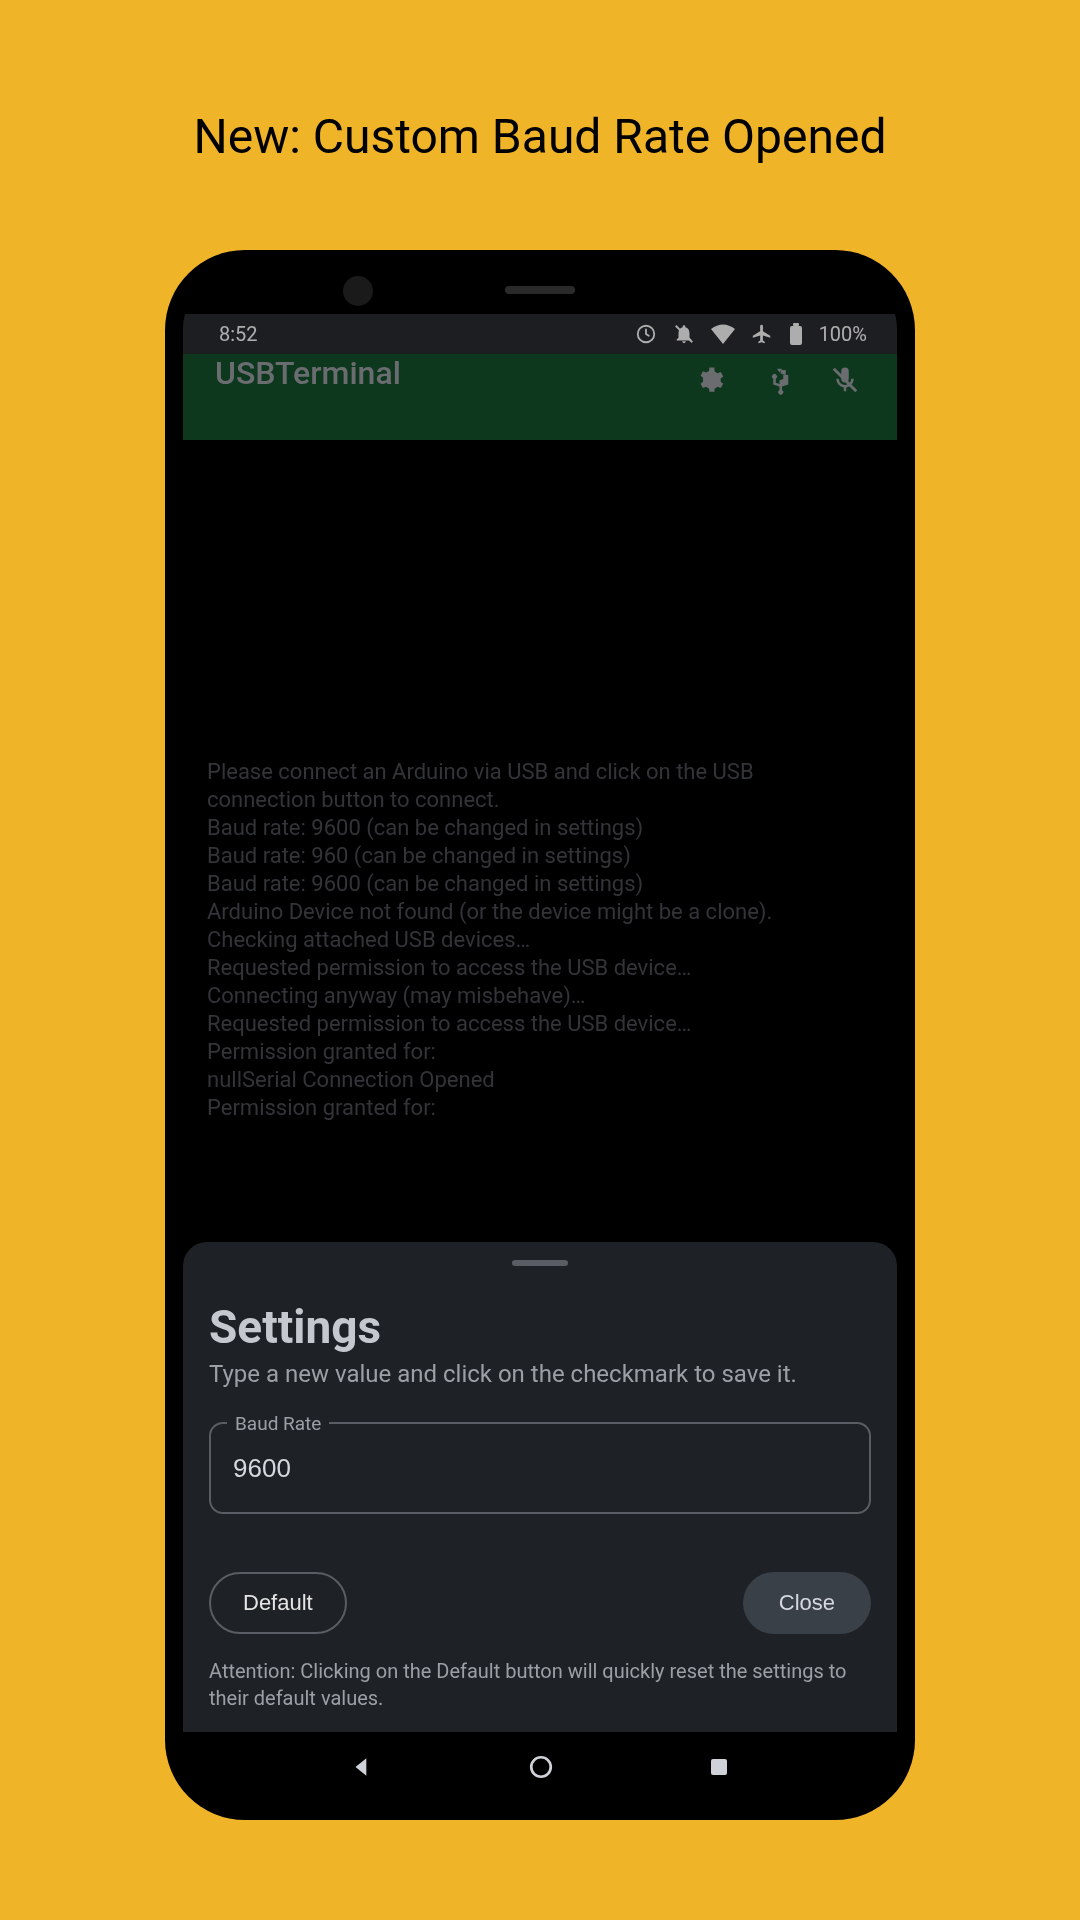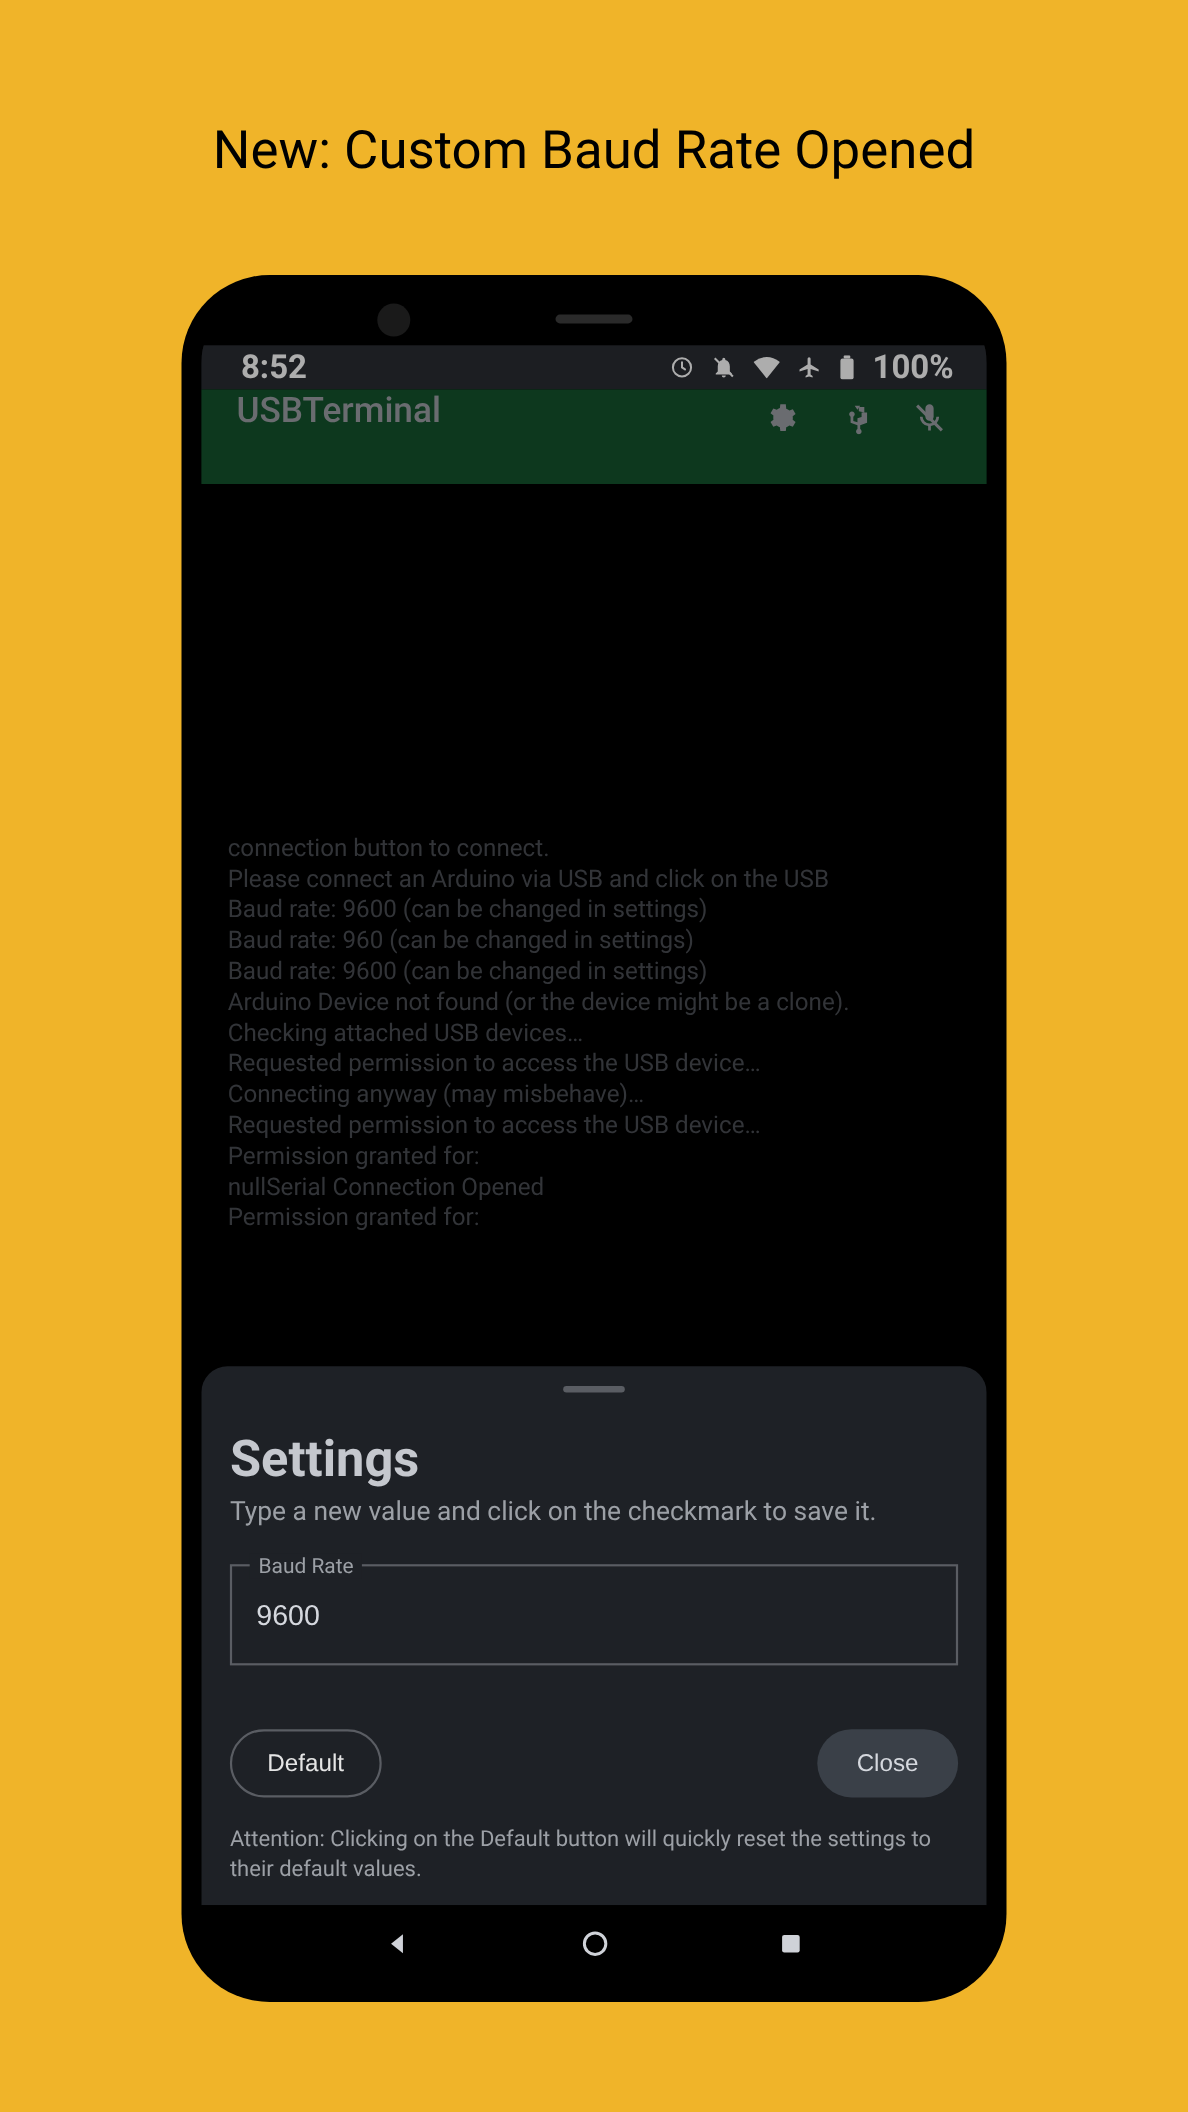--- a/index.html
+++ b/index.html
@@ -69,22 +69,22 @@
     flex-direction: column;
   }
   .status-bar {
     height: 40px;
     background: #2a2d33;
     display: flex;
     align-items: center;
     justify-content: space-between;
     padding: 0 30px 0 36px;
     color: #fff;
-    font-size: 30px;
-    font-weight: 700;
+    font-size: 20px;
+    font-weight: 400;
   }
   .status-right {
     display: flex;
     align-items: center;
     gap: 16px;
   }
   .status-right svg { display: block; }
   .app-bar {
     height: 86px;
     background: #14532d;
@@ -155,21 +155,21 @@
   }
   .sheet-sub {
     color: #9ca0a6;
     font-size: 24px;
     line-height: 28px;
     margin-bottom: 34px;
   }
   .text-field {
     position: relative;
     border: 2px solid #5a5d63;
-    border-radius: 0;
+    border-radius: 14px;
     height: 92px;
     display: flex;
     padding: 0 22px;
     margin-bottom: 58px;
   }
   .text-field-label {
     position: absolute;
     top: -12px;
     left: 16px;
     background: #1e2126;
@@ -295,22 +295,22 @@
             <svg width="30" height="30" viewBox="0 0 24 24" fill="#9ca0a6">
                 <path d="M12 14a3 3 0 0 0 3-3V5a3 3 0 1 0-6 0v6a3 3 0 0 0 3 3zm5-3a5 5 0 0 1-10 0H5a7 7 0 0 0 6 6.9V21h2v-3.1A7 7 0 0 0 19 11h-2z"></path>
                 <line x1="3" y1="3" x2="21" y2="21" stroke="#9ca0a6" stroke-width="2.2"></line>
               </svg>
           </span>
         </div>
       </div>
 
       <div class="terminal-area">
         <div class="terminal-text" id="term-lines">
+            <div>Please connect an Arduino via USB and click on the USB</div>
             <div>connection button to connect.</div>
-            <div>Please connect an Arduino via USB and click on the USB</div>
             <div>Baud rate: 9600 (can be changed in settings)</div>
             <div>Baud rate: 960 (can be changed in settings)</div>
             <div>Baud rate: 9600 (can be changed in settings)</div>
             <div>Arduino Device not found (or the device might be a clone).</div>
             <div>Checking attached USB devices…</div>
             <div>Requested permission to access the USB device…</div>
             <div>Connecting anyway (may misbehave)…</div>
             <div>Requested permission to access the USB device…</div>
             <div>Permission granted for:</div>
             <div> nullSerial Connection Opened</div>

